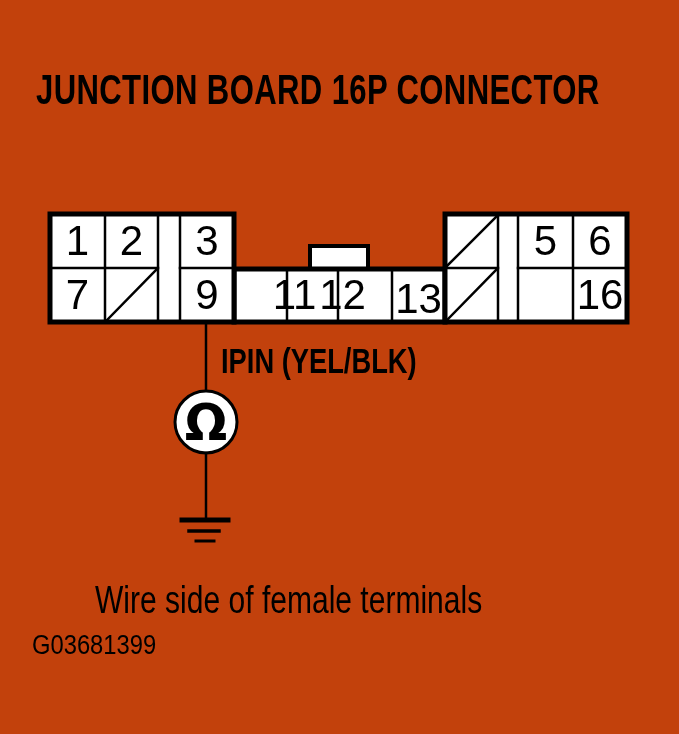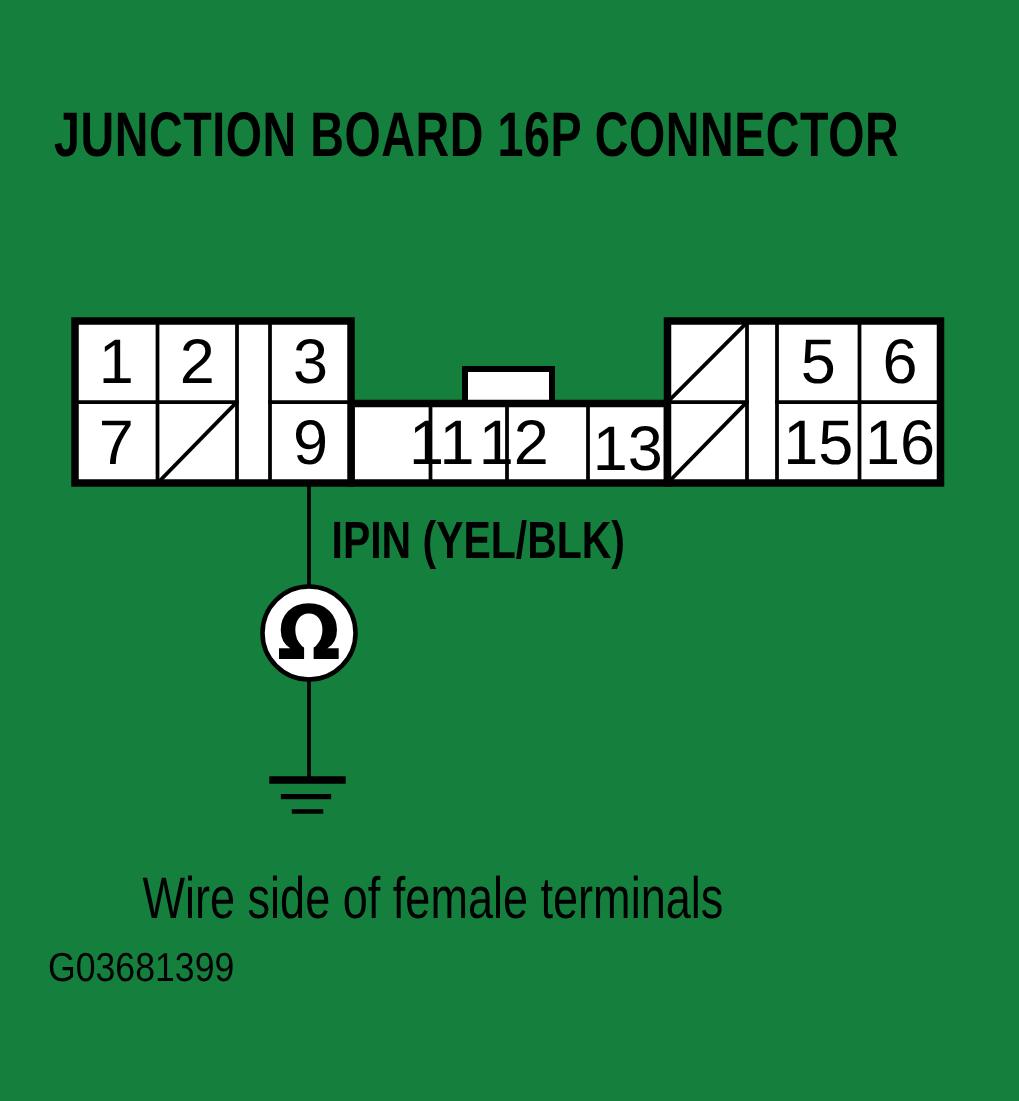--- a/index.html
+++ b/index.html
@@ -1,21 +1,21 @@
 <!DOCTYPE html>
 <html><head>
 <meta charset="utf-8">
 <style>
   * { margin: 0; padding: 0; box-sizing: border-box; }
   html, body { background: #ffffff; }
   .page {
     position: relative;
     width: 679px;
     height: 734px;
-    background: #15803d;
+    background: #c2410c;
     font-family: "Liberation Sans", sans-serif;
     color: #000000;
     overflow: hidden;
   }
   .abs { position: absolute; }
   .title {
     left: 36px; top: 66px;
     font-size: 42px;
     font-weight: bold;
     letter-spacing: 0.5px;
@@ -127,21 +127,20 @@
   <div class="abs pin" style="left:50px;top:214px;width:55px;height:54px">1</div>
   <div class="abs pin" style="left:105px;top:214px;width:53px;height:54px">2</div>
   <div class="abs pin" style="left:180px;top:214px;width:54px;height:54px">3</div>
   <div class="abs pin" style="left:518px;top:214px;width:55px;height:54px">5</div>
   <div class="abs pin" style="left:573px;top:214px;width:54px;height:54px">6</div>
   <div class="abs pin" style="left:50px;top:268px;width:55px;height:54px">7</div>
   <div class="abs pin" style="left:180px;top:268px;width:54px;height:54px">9</div>
   <div class="abs pin" style="left:269px;top:268px;width:51px;height:54px">11</div>
   <div class="abs pin" style="left:324px;top:268px;width:37px;height:54px">12</div>
   <div class="abs pin" style="left:392px;top:272px;width:53px;height:54px">13</div>
-  <div class="abs pin" style="left:518px;top:268px;width:55px;height:54px">15</div>
   <div class="abs pin" style="left:573px;top:268px;width:54px;height:54px">16</div>
 
   <div class="abs wire-label">IPIN (YEL/BLK)</div>
 
   <div class="abs ohm">Ω</div>
 
   <div class="abs caption">Wire side of female terminals</div>
 
   <div class="abs figure-id">G03681399</div>
 

